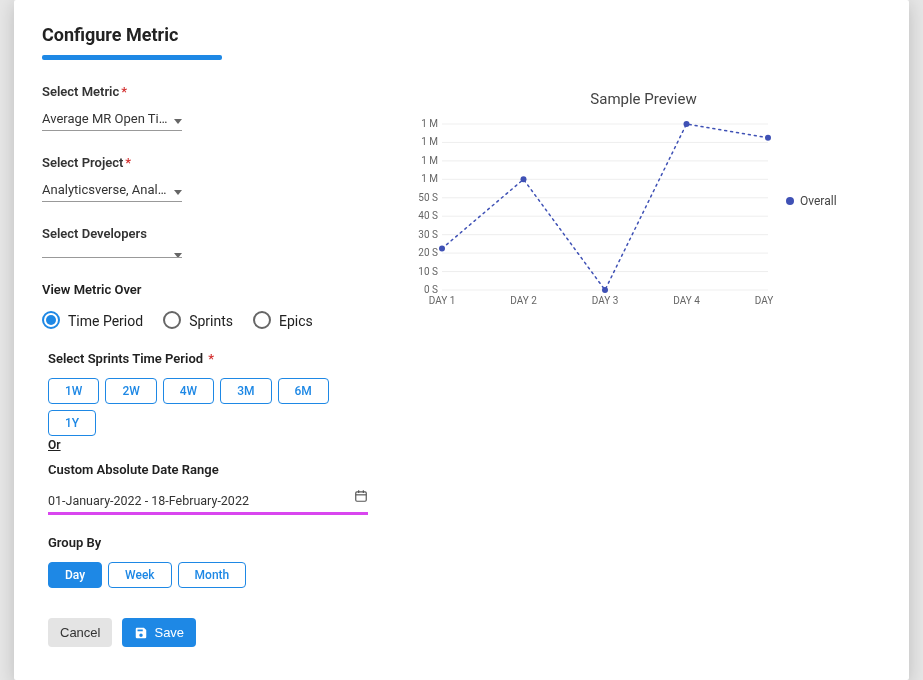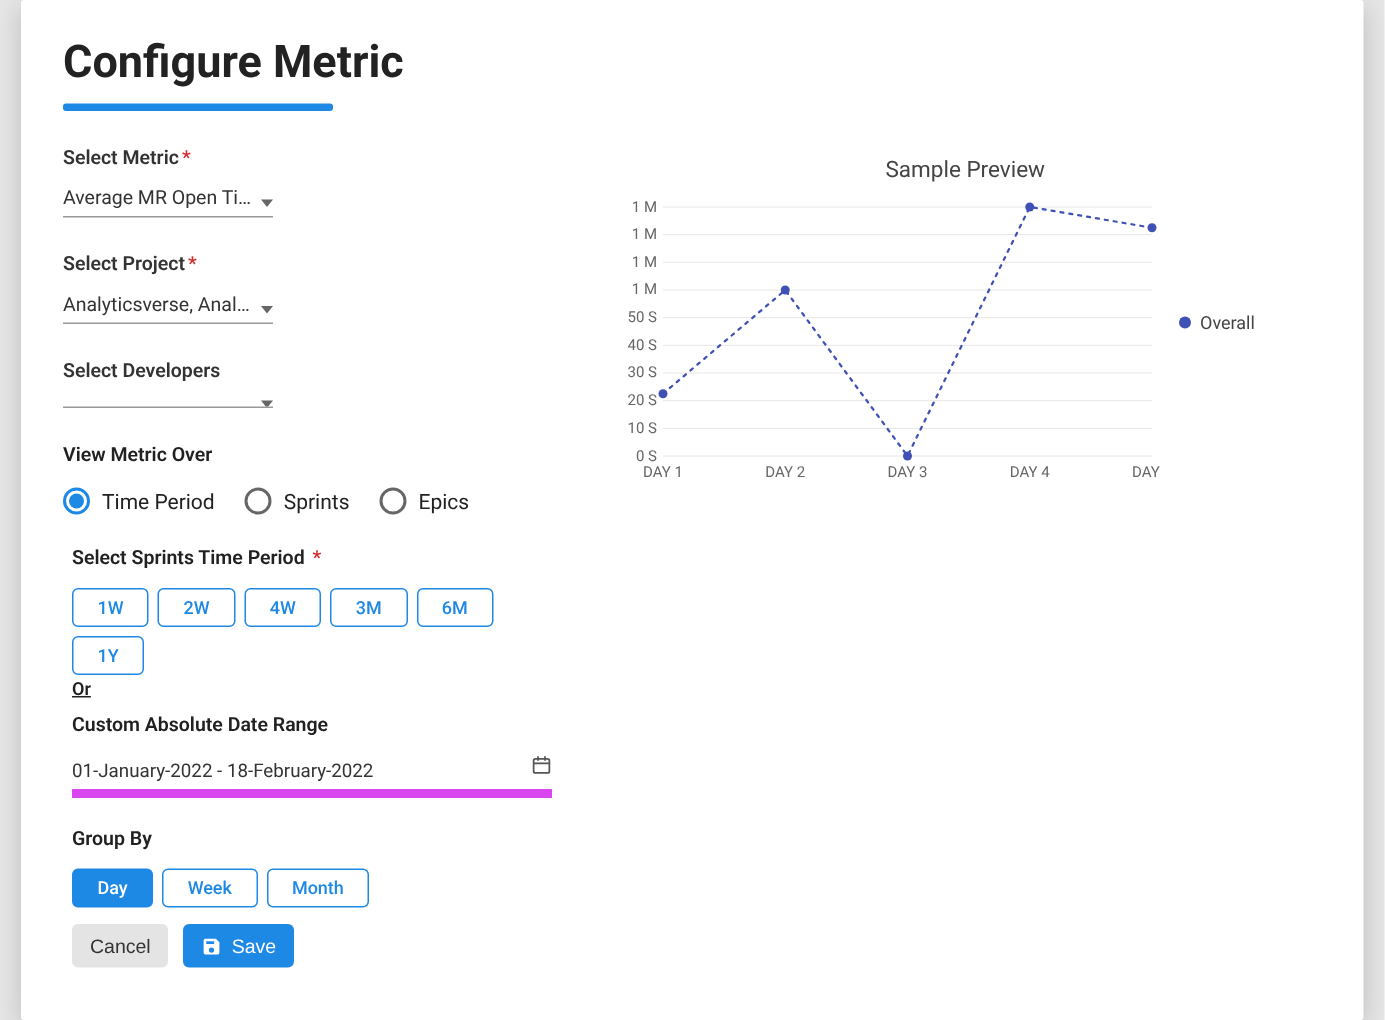--- a/index.html
+++ b/index.html
@@ -19,21 +19,21 @@
     width: 895px;
     height: 680px;
     background: #fff;
     box-shadow: 0 4px 18px rgba(0,0,0,0.18);
     border-radius: 2px;
     padding: 24px 28px 16px 28px;
     display: flex;
     flex-direction: column;
   }
   .title {
-    font-size: 30px;
+    font-size: 18px;
     font-weight: 700;
     color: #222;
     margin: 0 0 10px 0;
   }
   .title-underline {
     width: 180px;
     height: 5px;
     background: #1E88E5;
     border-radius: 2px;
     margin-bottom: 24px;
@@ -115,34 +115,34 @@
     text-align: center;
   }
   .chip.filled {
     background: #1E88E5;
     color: #fff;
   }
   .or-label { font-size: 12px; font-weight: 600; margin: 2px 0 10px 0; text-decoration: underline; }
   .date-input {
     position: relative;
     width: 320px;
-    border-bottom: 6px solid #d946ef;
+    border-bottom: 3px solid #d946ef;
     padding: 4px 20px 4px 0;
     font-size: 12.5px;
     color: #333;
     cursor: pointer;
   }
   .date-input .cal-icon {
     position: absolute;
     right: 0;
     top: 0;
     font-size: 14px;
     color: #555;
   }
-  .action-row { display: flex; gap: 10px; margin-top: 11px; }
+  .action-row { display: flex; gap: 10px; margin-top: 30px; }
   .btn {
     border: none;
     border-radius: 4px;
     padding: 7px 12px;
     font-size: 13px;
     cursor: pointer;
     display: flex;
     align-items: center;
     gap: 6px;
   }

